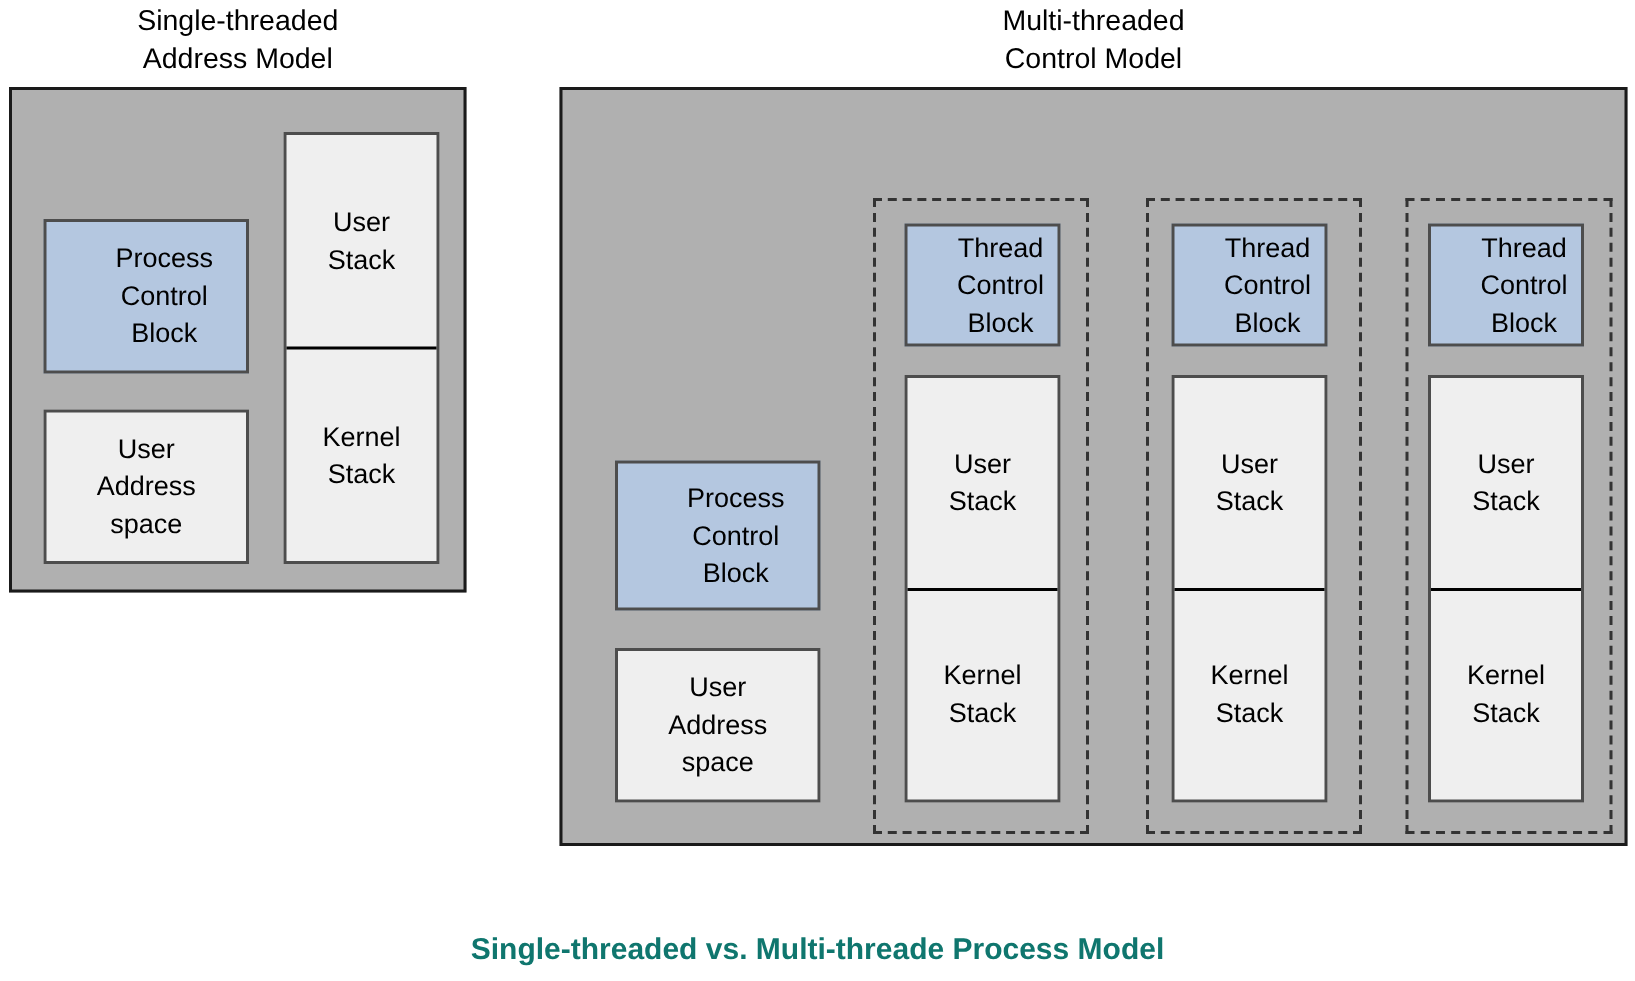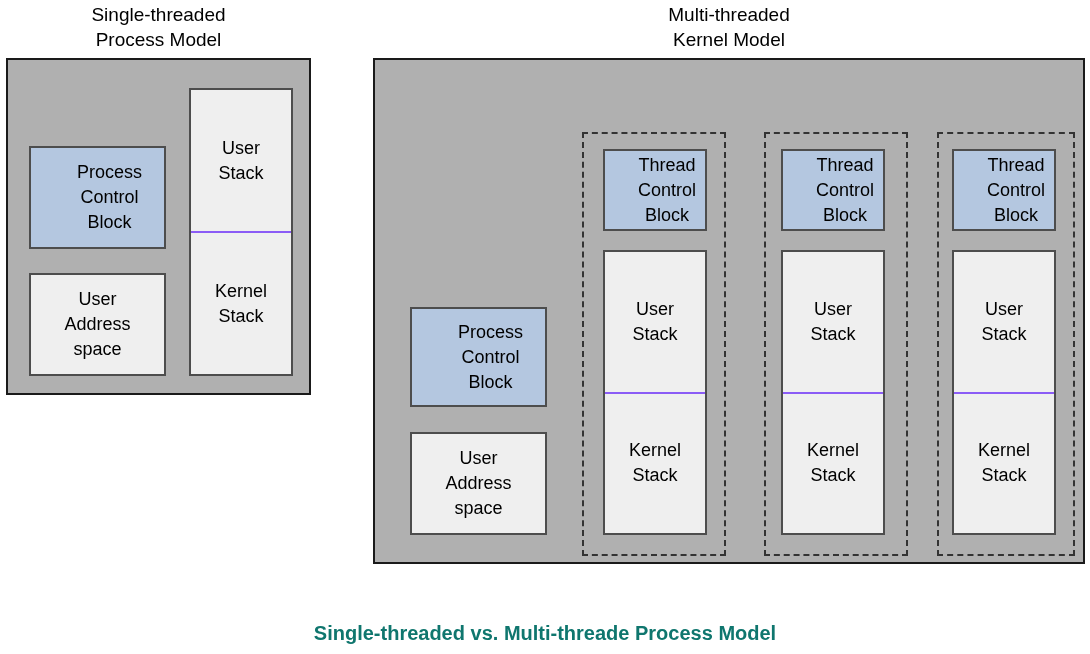--- a/index.html
+++ b/index.html
@@ -68,21 +68,21 @@
     display: flex;
     align-items: center;
     justify-content: center;
     text-align: center;
     font-size: 18px;
     line-height: 25px;
     color: #000000;
     white-space: pre-line;
     font-family: "Liberation Sans", sans-serif;
   }
-  .stack-cell.divider-top { border-top: 2px solid #8b5cf6; }
+  .stack-cell.divider-top { border-top: 2px solid #000000; }
 
   
   .thread-group {
     position: absolute;
     border: 2px dashed #333333;
     background: transparent;
   }
 
   
   #caption {
@@ -96,42 +96,42 @@
     color: #0f766e;
     font-family: "Liberation Sans", sans-serif;
   }
 </style>
 </head>
 <body>
 
 <div id="page">
 
   <div class="panel-title" id="title-single">Single-threaded
-Process Model</div>
+Address Model</div>
 
   <div class="process-panel" id="panel-single">
 
     <div class="box blue" style="left:21px; top:86px; width:137px; height:103px;">Process
 Control
 Block</div>
 
     <div class="box light" style="left:21px; top:213px; width:137px; height:103px;">User
 Address
 space</div>
 
     <div class="stack-col" style="left:181px; top:28px; width:104px; height:288px;">
       <div class="stack-cell">User
 Stack</div>
       <div class="stack-cell divider-top">Kernel
 Stack</div>
     </div>
   </div>
 
   <div class="panel-title" id="title-multi">Multi-threaded
-Kernel Model</div>
+Control Model</div>
 
   <div class="process-panel" id="panel-multi">
 
     <div class="box blue" style="left:35px; top:247px; width:137px; height:100px;">Process
 Control
 Block</div>
 
     <div class="box light" style="left:35px; top:372px; width:137px; height:103px;">User
 Address
 space</div>

